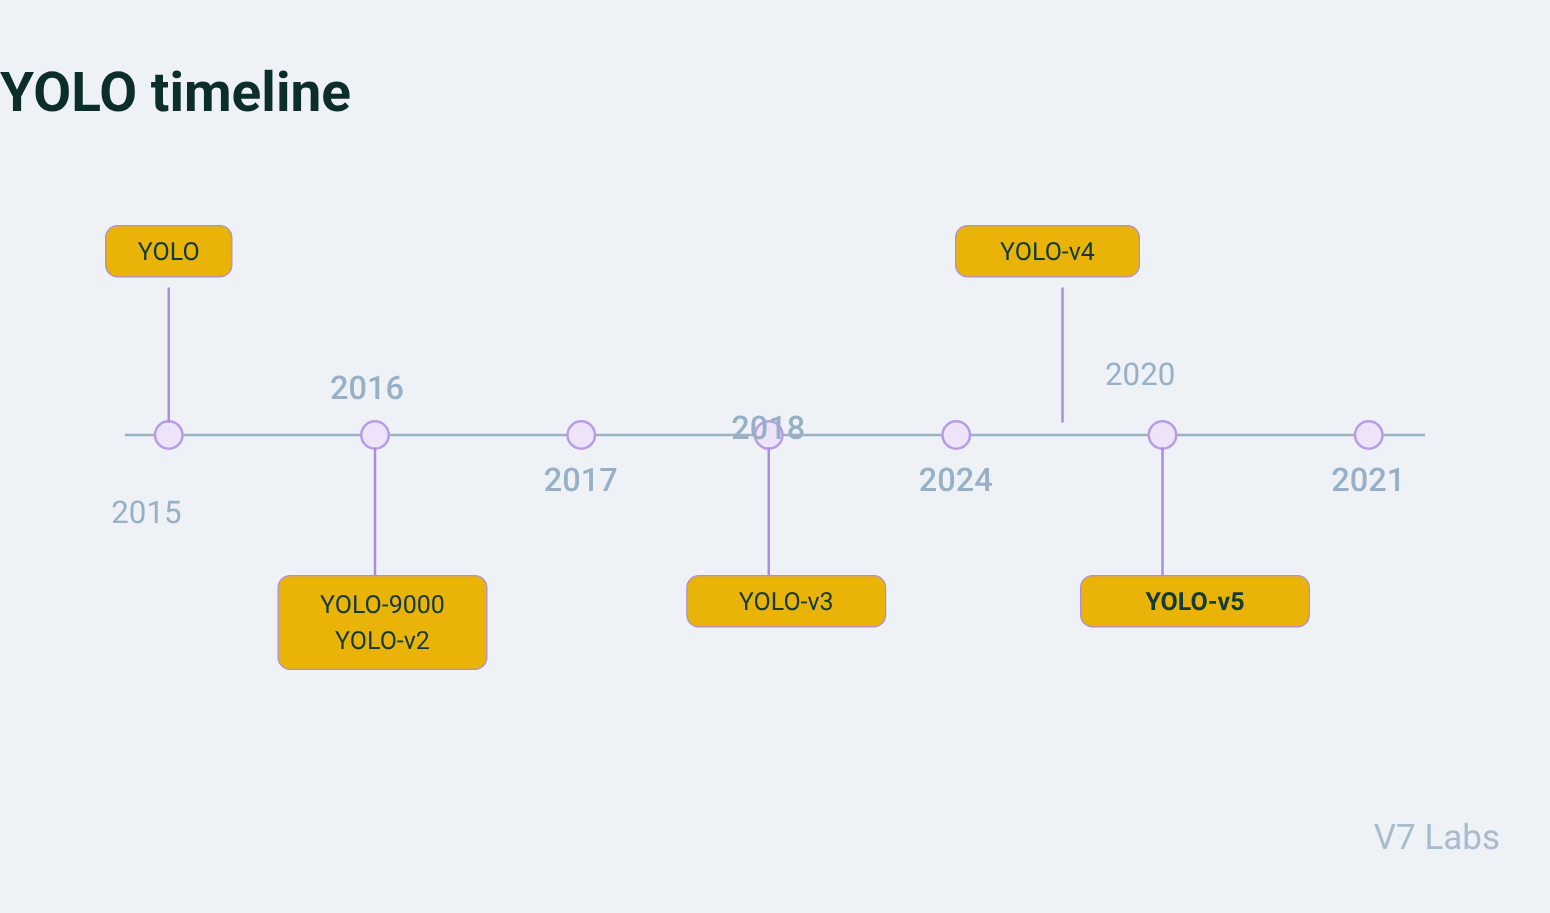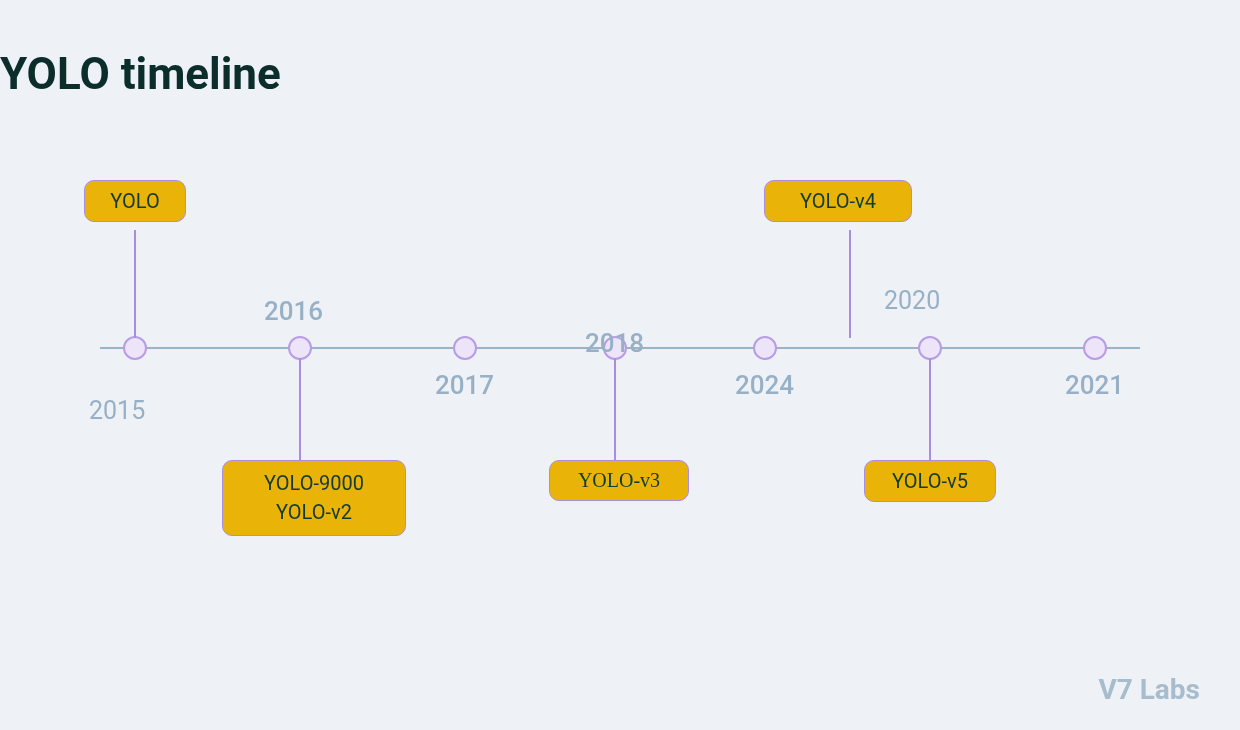--- a/index.html
+++ b/index.html
@@ -64,24 +64,24 @@
     text-align: center;
     box-sizing: border-box;
   }
   .tag.multi {
     line-height: 1.45;
     white-space: pre;
   }
   .watermark {
     position: absolute;
     right: 40px;
-    bottom: 24px;
+    bottom: 44px;
     color: #a7bccd;
     font-size: 28px;
-    font-weight: 700;
+    font-weight: 400;
   }
 </style>
 </head>
 <body>
 
 <div class="title">YOLO timeline</div>
 
 <div id="axis-line" class="line" style="left: 100px; top: 347px; width: 1040px;"></div>
 
 <div id="stage">
@@ -97,21 +97,21 @@
     <div class="year small" style="left: 735px; top: 370px;">2024</div>
     <div class="node" style="left: 930px; top: 348px;"></div>
     <div class="year big" style="left: 884px; top: 286px;">2020</div>
     <div class="node" style="left: 1095px; top: 348px;"></div>
     <div class="year small" style="left: 1065px; top: 370px;">2021</div>
     <div class="vline" style="left: 134px; top: 230px; height: 108px;"></div>
     <div class="tag" style="left: 84px; width: 102px; top: 180px;">YOLO</div>
     <div class="vline" style="left: 849px; top: 230px; height: 108px;"></div>
     <div class="tag" style="left: 764px; width: 148px; top: 180px;">YOLO-v4</div>
     <div class="vline" style="left: 299px; top: 358px; height: 102px;"></div>
-    <div class="tag multi" style="left: 222px; width: 184px; top: 460px;">YOLO-9000
+    <div class="tag multi" style="left: 222px; width: 168px; top: 460px;">YOLO-9000
 YOLO-v2</div>
     <div class="vline" style="left: 614px; top: 358px; height: 102px;"></div>
-    <div class="tag" style="left: 549px; width: 140px; top: 460px; font-family: Liberation Serif, serif;">YOLO-v3</div>
+    <div class="tag" style="left: 549px; width: 160px; top: 460px;">YOLO-v3</div>
     <div class="vline" style="left: 929px; top: 358px; height: 102px;"></div>
-    <div class="tag" style="left: 864px; width: 132px; top: 460px;">YOLO-v5</div>
+    <div class="tag" style="left: 864px; width: 184px; top: 460px; font-weight: bold;">YOLO-v5</div>
   </div>
 
 <div class="watermark">V7 Labs</div>
 
 </body></html>

